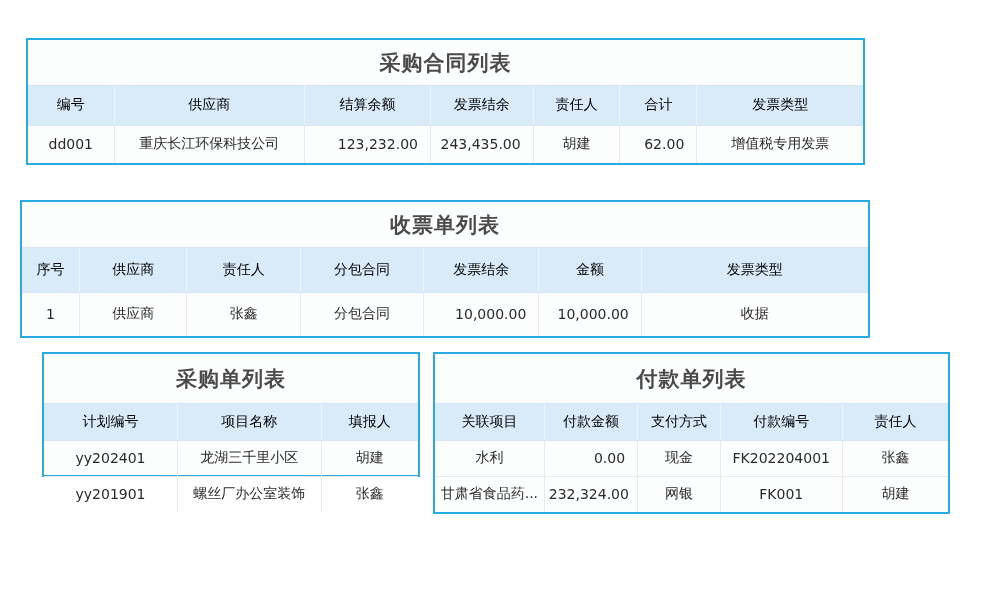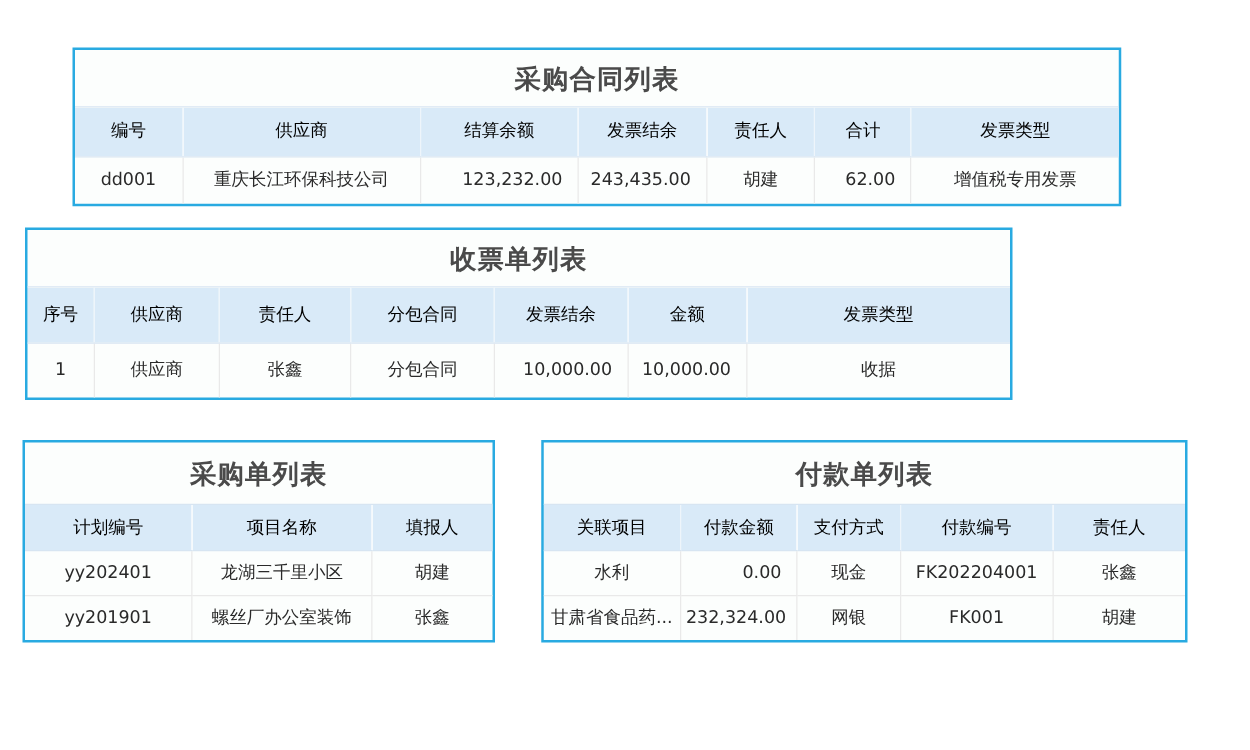--- a/index.html
+++ b/index.html
@@ -46,33 +46,33 @@
     border-bottom: 1px solid #e9e9e9;
     overflow: hidden;
     white-space: nowrap;
     padding: 0 4px;
   }
   td:last-child { border-right: none; }
   tbody tr:last-child td { border-bottom: none; }
   td.num { text-align: right; padding-right: 12px; }
 
   
-  .t1 { left: 26px; top: 38px;  width: 839px; height: 127px; margin-left: 32px; }
+  .t1 { left: 26px; top: 38px;  width: 839px; height: 127px; }
   .t1 .tbl-title { height: 46px; }
   .t1 th { height: 39px; }
   .t1 td { height: 38px; }
 
   
-  .t2 { left: 20px; top: 182px; width: 790px; height: 138px; }
+  .t2 { left: 20px; top: 200px; width: 850px; height: 138px; }
   .t2 .tbl-title { height: 46px; }
   .t2 th { height: 44px; margin-top: 35px; }
   .t2 td { height: 44px; }
 
   
-  .t3 { left: 18px; top: 352px; width: 378px; height: 162px; }
+  .t3 { left: 42px; top: 352px; width: 378px; height: 125px; }
   .t3 .tbl-title { height: 50px; }
   .t3 th { height: 36px; }
   .t3 td { height: 36px; }
 
   
   .t4 { left: 433px; top: 352px; width: 517px; height: 162px; }
   .t4 .tbl-title { height: 50px; }
   .t4 th { height: 36px; }
   .t4 td { height: 36px; }
 </style>

